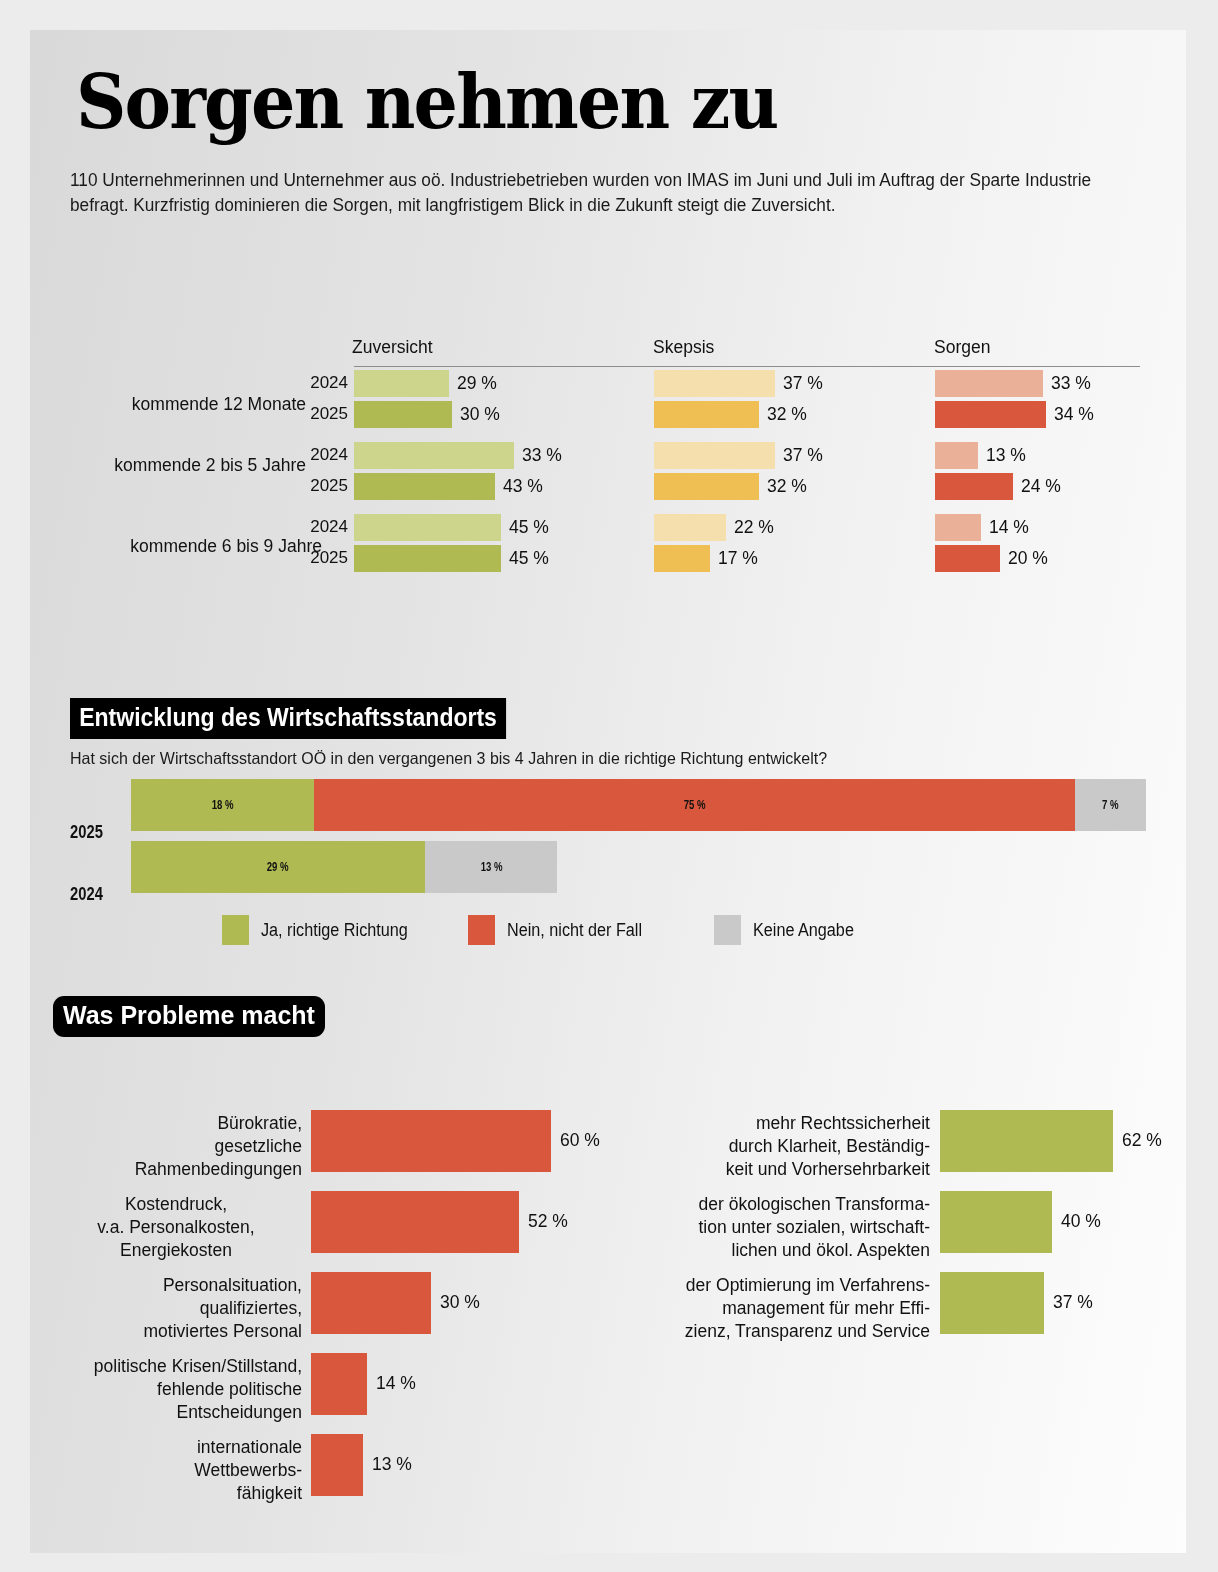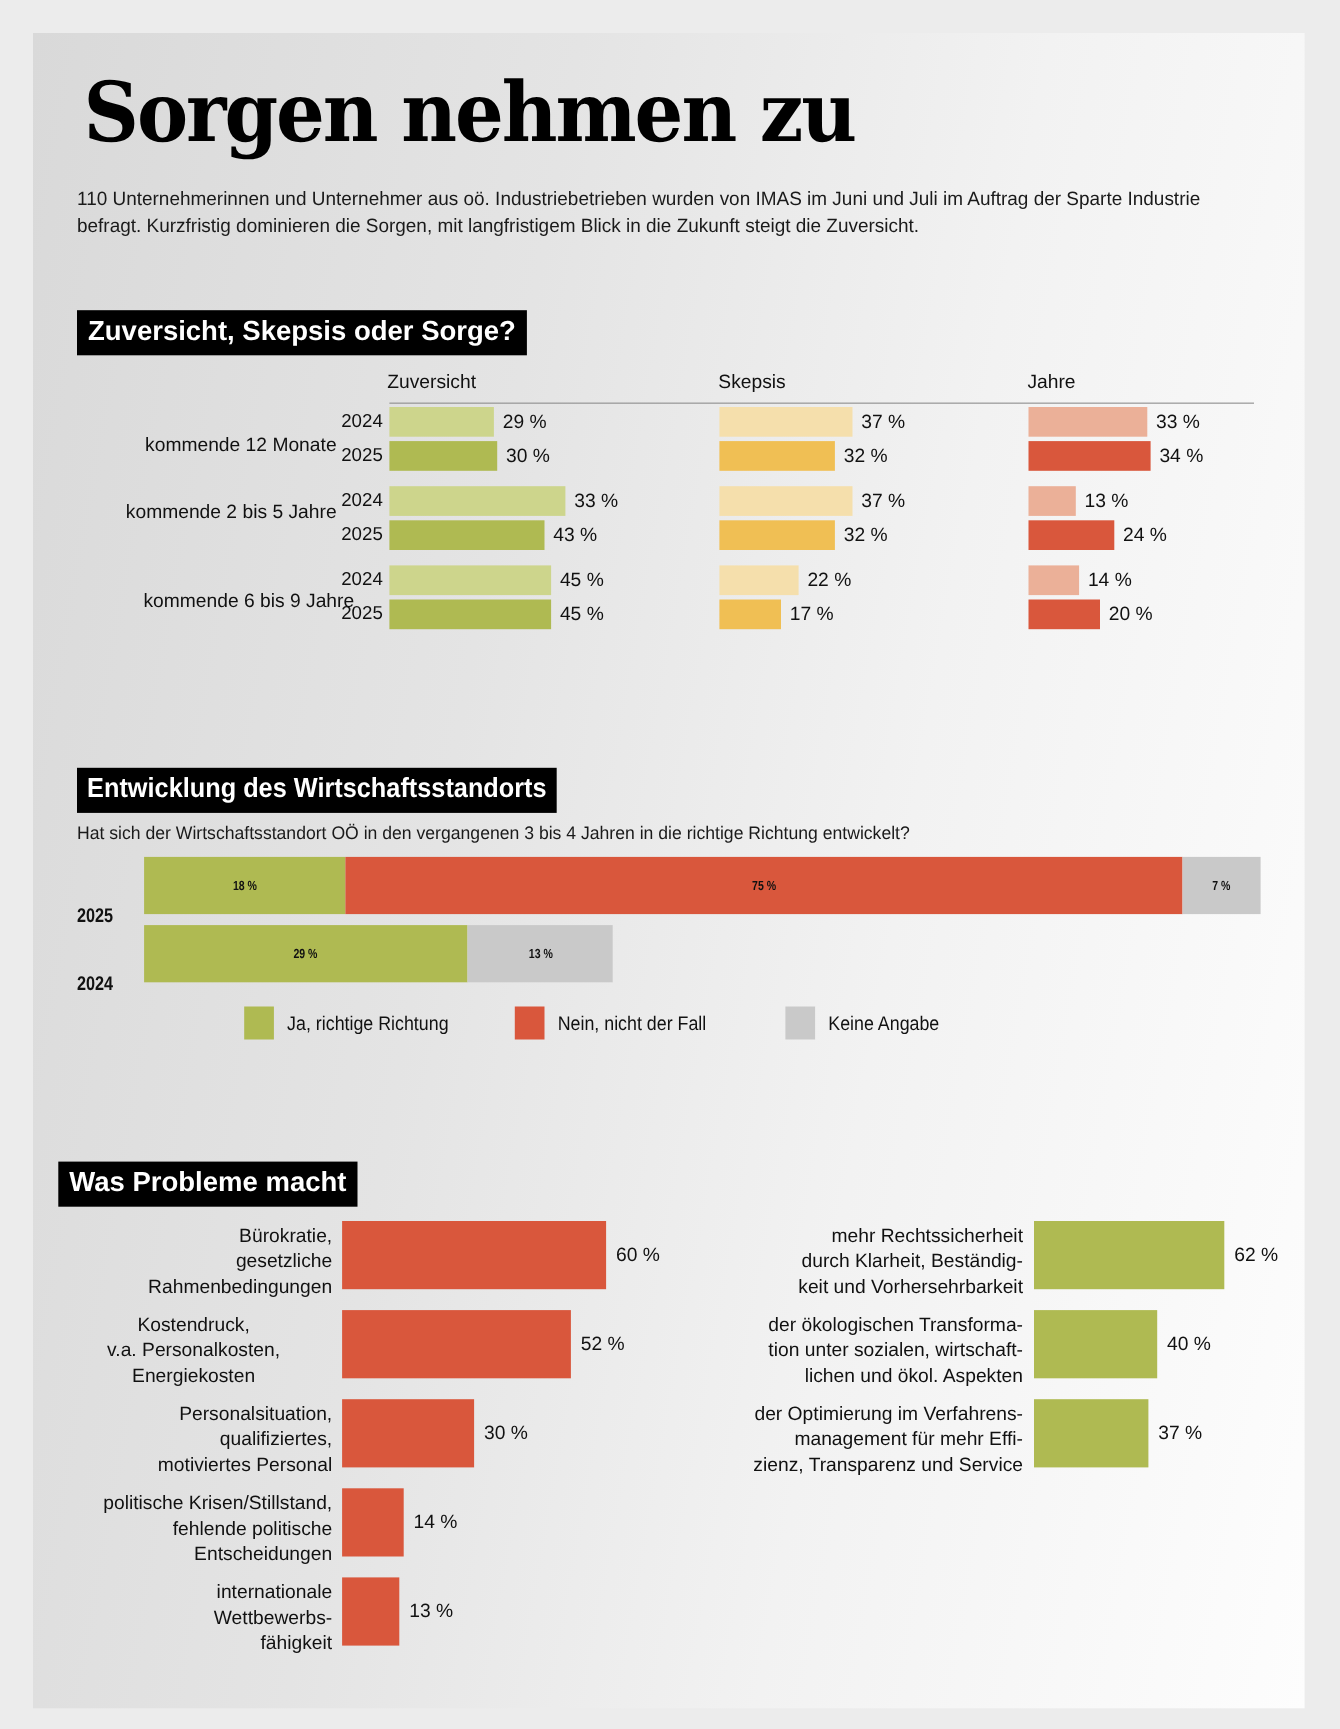--- a/index.html
+++ b/index.html
@@ -167,26 +167,25 @@
   }
 </style>
 </head>
 <body>
 
 <div class="card">
 
   <div class="title">Sorgen nehmen zu</div>
   <div class="standfirst">110 Unternehmerinnen und Unternehmer aus oö. Industriebetrieben wurden von IMAS im Juni und Juli im Auftrag der Sparte Industrie befragt. Kurzfristig dominieren die Sorgen, mit langfristigem Blick in die Zukunft steigt die Zuversicht.</div>
 
-  <div class="kicker" style="left:40px; top:252px;">Zuversicht, Skepsis oder Sorge?</div>
 
   <div id="sec1">
     <div class="col-head" style="left:322px; top:307px;">Zuversicht</div>
     <div class="col-head" style="left:623px; top:307px;">Skepsis</div>
-    <div class="col-head" style="left:904px; top:307px;">Jahre</div>
+    <div class="col-head" style="left:904px; top:307px;">Sorgen</div>
     <div class="rule" style="left:324px; top:336px; width:786px;"></div>
 
     <div class="grp-label" style="left:10px; top:364px; width:266px;">kommende 12 Monate</div>
     <div class="grp-label" style="left:10px; top:425px; width:266px;">kommende 2 bis 5 Jahre</div>
     <div class="grp-label" style="left:26px; top:506px; width:266px;">kommende 6 bis 9 Jahre</div>
 
     <div class="yr" style="left:272px; top:343px;">2024</div>
     <div class="yr" style="left:272px; top:374px;">2025</div>
 
     <div class="yr" style="left:272px; top:415px;">2024</div>
@@ -275,21 +274,21 @@
     <div class="legend" style="left:438px; top:885px;">
       <div class="sw" style="background:#d9573c;"></div>
       <div class="lg-lbl">Nein, nicht der Fall</div>
     </div>
     <div class="legend" style="left:684px; top:885px;">
       <div class="sw" style="background:#c9c9c9;"></div>
       <div class="lg-lbl">Keine Angabe</div>
     </div>
   </div>
 
-  <div class="kicker" style="left:23px; top:1026px;">Was Probleme macht</div>
+  <div class="kicker" style="left:23px; top:966px;border-radius:11px;">Was Probleme macht</div>
 
   <div>
 
     <div class="hbar-label" style="left:20px; top:1082px; width:252px;">Bürokratie,<br>gesetzliche<br>Rahmenbedingungen</div>
     <div class="hbar" style="left:281px; top:1080px; width:240px; height:62px; background:#d9573c;"></div>
     <div class="hbar-val" style="left:530px; top:1100px;">60 %</div>
 
     <div class="hbar-label" style="left:20px; top:1163px; width:252px;text-align:center;">Kostendruck,<br>v.a. Personalkosten,<br>Energiekosten</div>
     <div class="hbar" style="left:281px; top:1161px; width:208px; height:62px; background:#d9573c;"></div>
     <div class="hbar-val" style="left:498px; top:1181px;">52 %</div>

